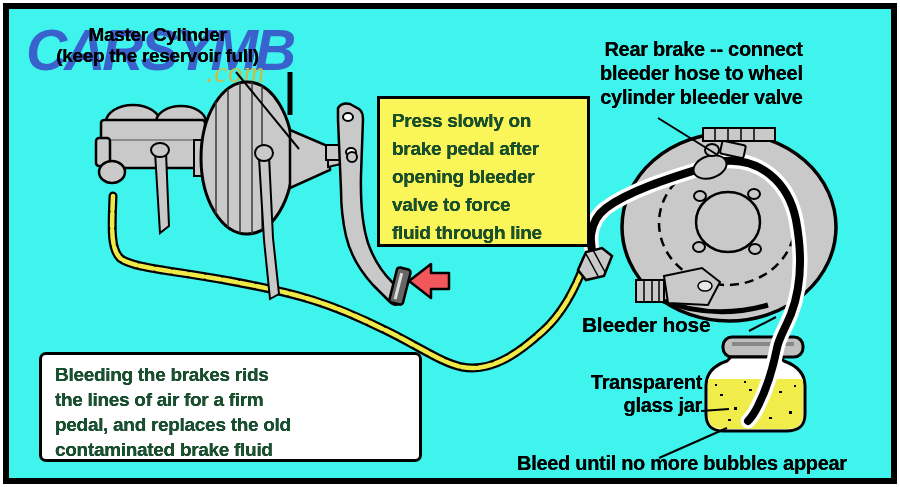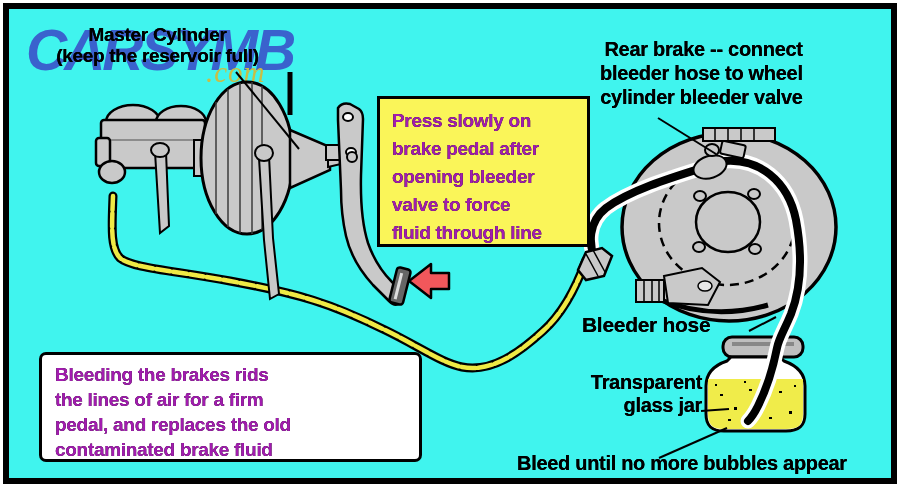--- a/index.html
+++ b/index.html
@@ -21,21 +21,21 @@
     color:#3A57CB;letter-spacing:-3px;opacity:0.93;
     font-family:"Liberation Sans", sans-serif;
   }
   .watermark-suffix{
     position:absolute;left:206px;top:56px;z-index:1;
     font-family:"Liberation Serif", serif;
     font-style:italic;font-size:29px;color:#C9BE45;letter-spacing:1px;
   }
   .callout{
     position:absolute;z-index:5;box-sizing:border-box;border:3px solid #000;
-    color:#a21caf;font-weight:bold;letter-spacing:-0.3px;text-shadow:0 0 0.5px #000;
+    color:#14532d;font-weight:bold;letter-spacing:-0.3px;text-shadow:0 0 0.5px #000;
     white-space:nowrap;
   }
   .callout-yellow{
     left:377px;top:96px;width:213px;height:151px;background:#FAF559;
     padding:8px 4px 0 12px;font-size:19px;line-height:28px;
   }
   .callout-white{
     left:39px;top:352px;width:383px;height:110px;background:#ffffff;
     border-radius:7px;padding:7px 4px 0 13px;font-size:19px;line-height:25px;
   }

